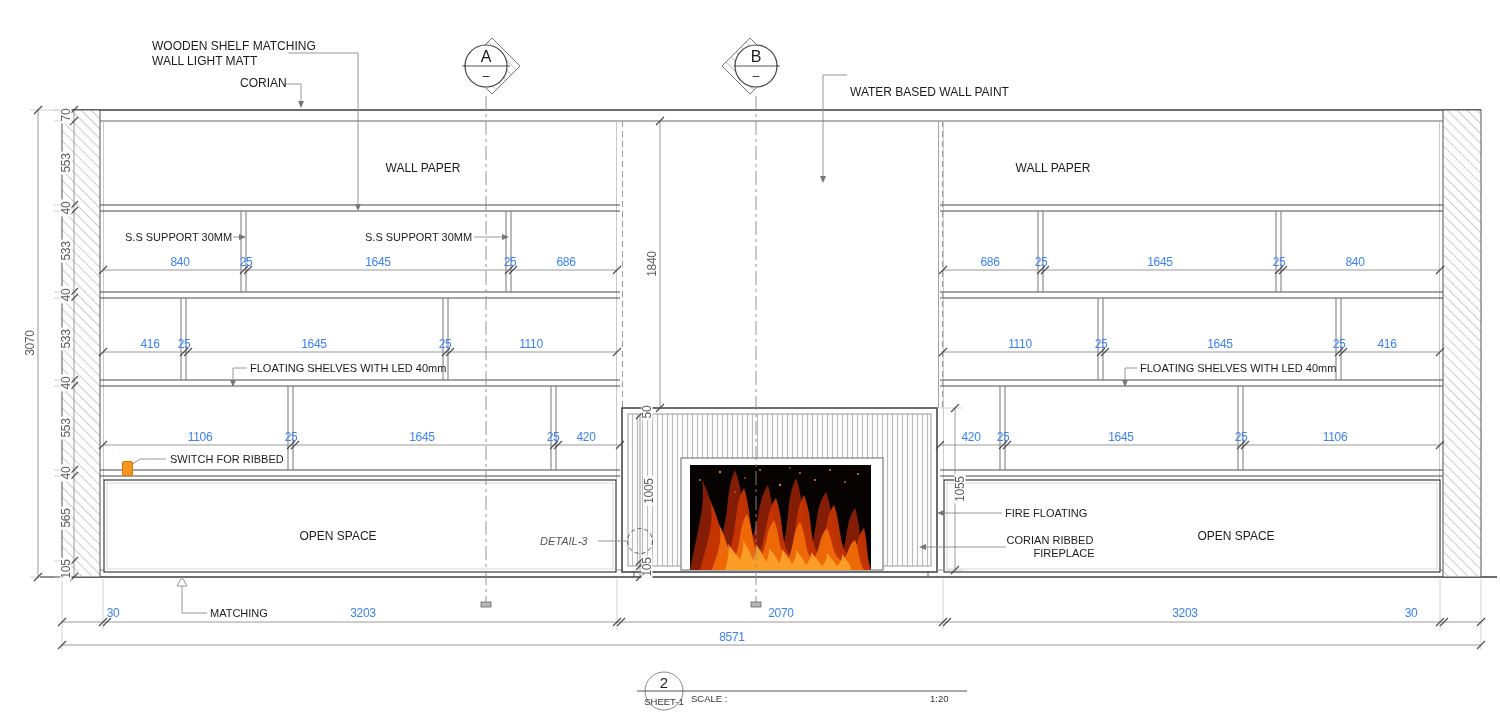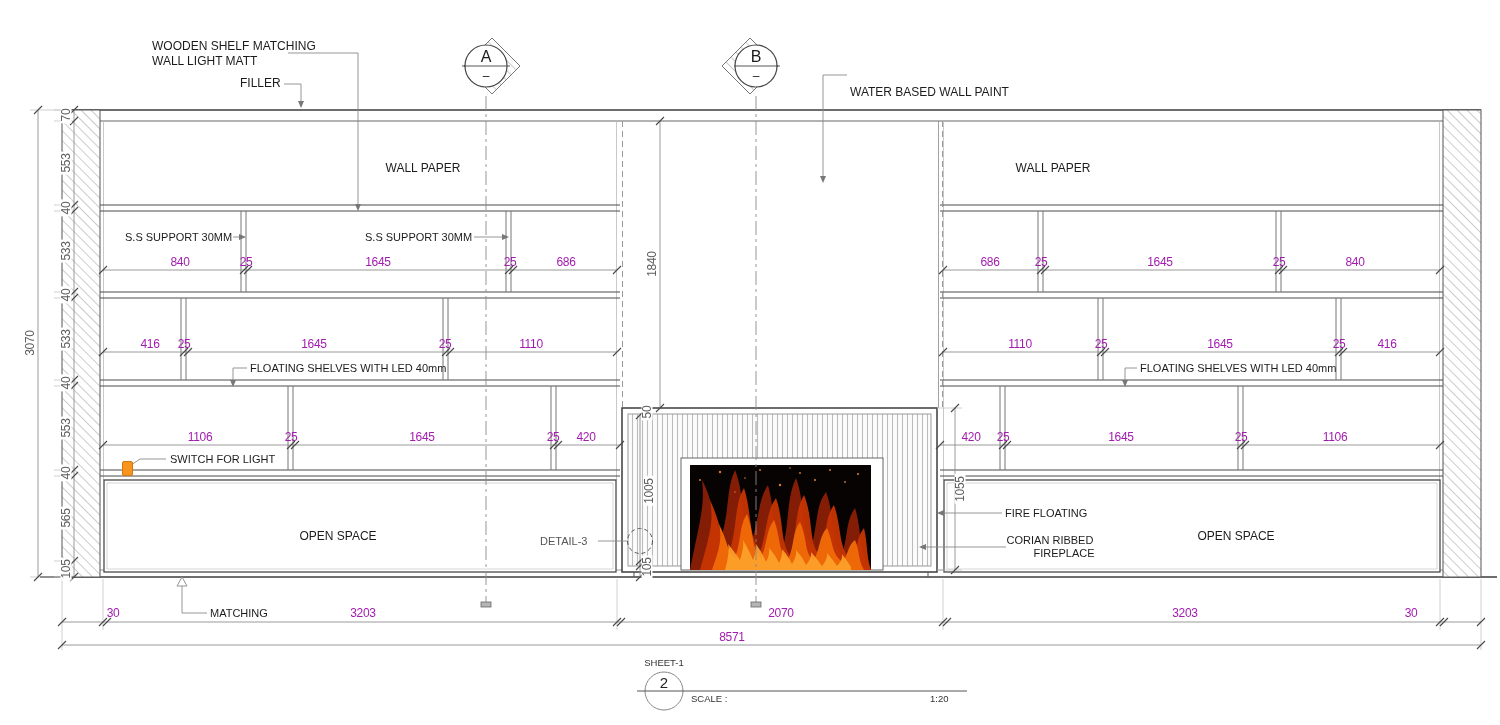--- a/index.html
+++ b/index.html
@@ -2,26 +2,26 @@
 <html><head>
 <meta charset="utf-8">
 <style>
   html,body{margin:0;padding:0;background:#ffffff;}
   #stage{position:relative;width:1500px;height:725px;background:#fff;overflow:hidden;
          font-family:"Liberation Sans",sans-serif;}
   svg.lines{position:absolute;left:0;top:0;}
   .lbl{position:absolute;font-size:12px;color:#1c1c1c;white-space:nowrap;line-height:13px;}
   .lbl.s11{font-size:11px;}
   .ctr{transform:translate(-50%,-50%);}
-  .dim{position:absolute;font-size:12px;color:#a21caf;white-space:nowrap;
+  .dim{position:absolute;font-size:12px;color:#3b82f6;white-space:nowrap;
        transform:translate(-50%,-50%);letter-spacing:-.3px;line-height:12px;}
   .vdim{position:absolute;font-size:12px;color:#5d5d5d;white-space:nowrap;
         transform:translate(-50%,-50%) rotate(-90deg);letter-spacing:-.3px;
         background:#fff;padding:0 2px;line-height:11px;}
-  .stick{color:#555;}
+  .stick{color:#555;font-style:italic;}
   .mkr{position:absolute;font-size:16px;color:#1c1c1c;transform:translate(-50%,-50%);}
   .mkrsub{position:absolute;font-size:12px;color:#1c1c1c;transform:translate(-50%,-50%);}
   .tb-title{position:absolute;font-size:21px;color:#111;white-space:nowrap;letter-spacing:.5px;}
   .tb-num{position:absolute;font-size:15px;color:#222;transform:translate(-50%,-50%);}
   .tb-small{position:absolute;font-size:9.5px;color:#333;white-space:nowrap;}
   .tb-sheet{position:absolute;font-size:9.5px;color:#333;transform:translate(-50%,-50%);}
   .switch{position:absolute;left:122px;top:461px;width:11px;height:15px;background:#F7941E;
           border:1px solid #d97706;border-radius:2px;box-sizing:border-box;}
 </style>
 </head>
@@ -251,29 +251,29 @@
   </g>
 
   <g>
     <circle cx="664" cy="691" r="19" fill="none" stroke="#888" stroke-width="1"></circle>
     <line x1="637" y1="691" x2="967" y2="691" stroke="#555" stroke-width="1"></line>
   </g>
 </svg>
 
 <span class="lbl" style="left:152px;top:40px">WOODEN SHELF MATCHING</span>
 <span class="lbl" style="left:152px;top:55px">WALL LIGHT MATT</span>
-<span class="lbl" style="left:240px;top:77px">FILLER</span>
+<span class="lbl" style="left:240px;top:77px">CORIAN</span>
 <span class="lbl" style="left:850px;top:86px">WATER BASED WALL PAINT</span>
 <span class="lbl ctr" style="left:423px;top:168px">WALL PAPER</span>
 <span class="lbl ctr" style="left:1053px;top:168px">WALL PAPER</span>
 <span class="lbl s11" style="left:125px;top:231px">S.S SUPPORT 30MM</span>
 <span class="lbl s11" style="left:365px;top:231px">S.S SUPPORT 30MM</span>
 <span class="lbl s11" style="left:250px;top:362px">FLOATING SHELVES WITH LED 40mm</span>
 <span class="lbl s11" style="left:1140px;top:362px">FLOATING SHELVES WITH LED 40mm</span>
-<span class="lbl s11" style="left:170px;top:453px">SWITCH FOR LIGHT</span>
+<span class="lbl s11" style="left:170px;top:453px">SWITCH FOR RIBBED</span>
 <span class="lbl ctr" style="left:338px;top:536px">OPEN SPACE</span>
 <span class="lbl ctr" style="left:1236px;top:536px">OPEN SPACE</span>
 <span class="lbl s11 stick" style="left:540px;top:535px">DETAIL-3</span>
 <span class="lbl s11" style="left:1005px;top:507px">FIRE FLOATING</span>
 <span class="lbl s11 ctr" style="left:1050px;top:540px">CORIAN RIBBED</span>
 <span class="lbl s11 ctr" style="left:1064px;top:553px">FIREPLACE</span>
 <span class="lbl s11" style="left:210px;top:607px">MATCHING</span>
 
 <div class="switch"></div>
 
@@ -335,17 +335,17 @@
 <span class="vdim" style="left:960px;top:489px">1055</span>
 
 <span class="dim" style="left:113px;top:613px">30</span>
 <span class="dim" style="left:363px;top:613px">3203</span>
 <span class="dim" style="left:781px;top:613px">2070</span>
 <span class="dim" style="left:1185px;top:613px">3203</span>
 <span class="dim" style="left:1411px;top:613px">30</span>
 <span class="dim" style="left:732px;top:637px">8571</span>
 
 <span class="tb-num" style="left:664px;top:682px">2</span>
-<span class="tb-sheet" style="left:664px;top:662px">SHEET-1</span>
+<span class="tb-sheet" style="left:664px;top:701px">SHEET-1</span>
 <span class="tb-small" style="left:691px;top:693px">SCALE :</span>
 <span class="tb-small" style="left:930px;top:693px">1:20</span>
 
 </div>
 
 </body></html>

